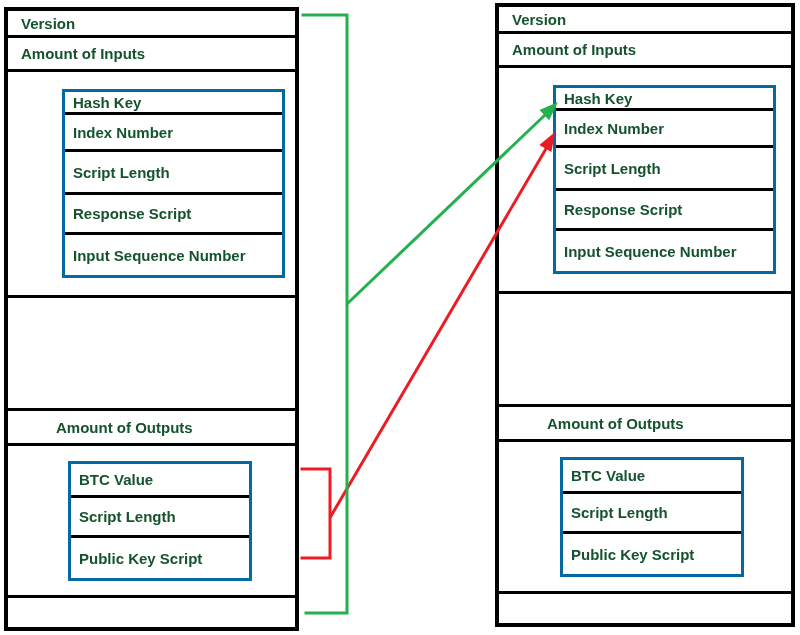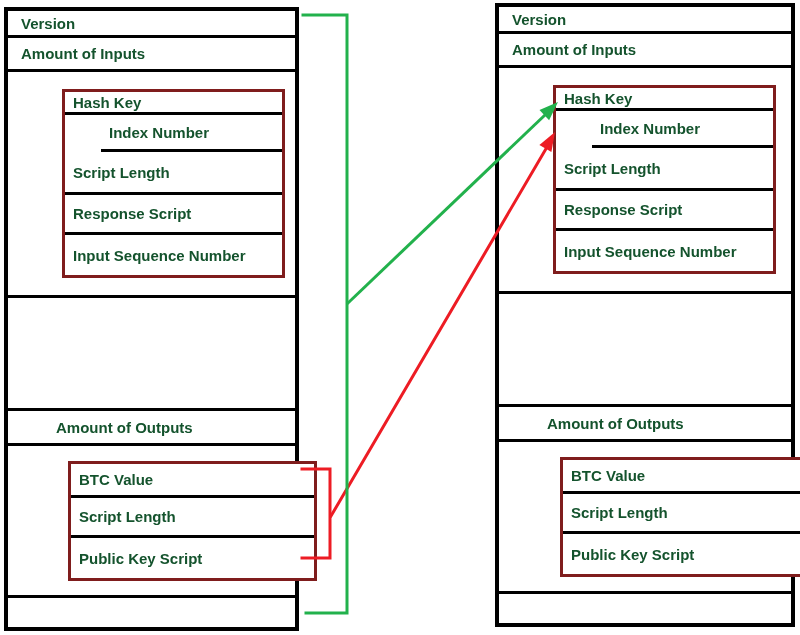--- a/index.html
+++ b/index.html
@@ -17,34 +17,34 @@
   .sec{border-bottom:3px solid #000;position:relative;box-sizing:content-box;}
   .sec-label{display:flex;align-items:center;padding-left:13px;}
   .sec-version{height:24px;}
   .sec-inheader{height:31px;}
   .sec-inputs{height:223px;}
   .sec-empty{height:110px;}
   .sec-outheader{height:32px;padding-left:48px;}
   .sec-outputs{height:149px;}
   .sec-bottom{flex:1;border-bottom:none;}
   .fieldbox{
-    position:absolute;border:3px solid #7f1d1d;box-sizing:border-box;background:#fff;
+    position:absolute;border:3px solid #0369a1;box-sizing:border-box;background:#fff;
     display:flex;flex-direction:column;
   }
   .fb-inputs{left:54px;top:17px;width:223px;height:189px;}
-  .fb-outputs{left:60px;top:15px;width:249px;height:120px;}
+  .fb-outputs{left:60px;top:15px;width:184px;height:120px;}
   #tx-right .fb-inputs{left:54px;}
   #tx-right .fb-outputs{left:61px;}
   .frow{
     display:flex;align-items:center;padding-left:8px;
     border-bottom:3px solid #000;box-sizing:content-box;
   }
   .frow:last-child{border-bottom:none;flex:1;}
   .fb-inputs .frow:nth-child(1){height:20px;}
-  .fb-inputs .frow:nth-child(2){height:34px;margin-left:36px;}
+  .fb-inputs .frow:nth-child(2){height:34px;}
   .fb-inputs .frow:nth-child(3){height:40px;}
   .fb-inputs .frow:nth-child(4){height:37px;text-align:center;}
   .fb-outputs .frow:nth-child(1){height:31px;}
   .fb-outputs .frow:nth-child(2){height:37px;}
   #connector-layer{position:absolute;left:0;top:0;pointer-events:none;}
 </style>
 </head>
 <body>
 
 <div id="stage">

